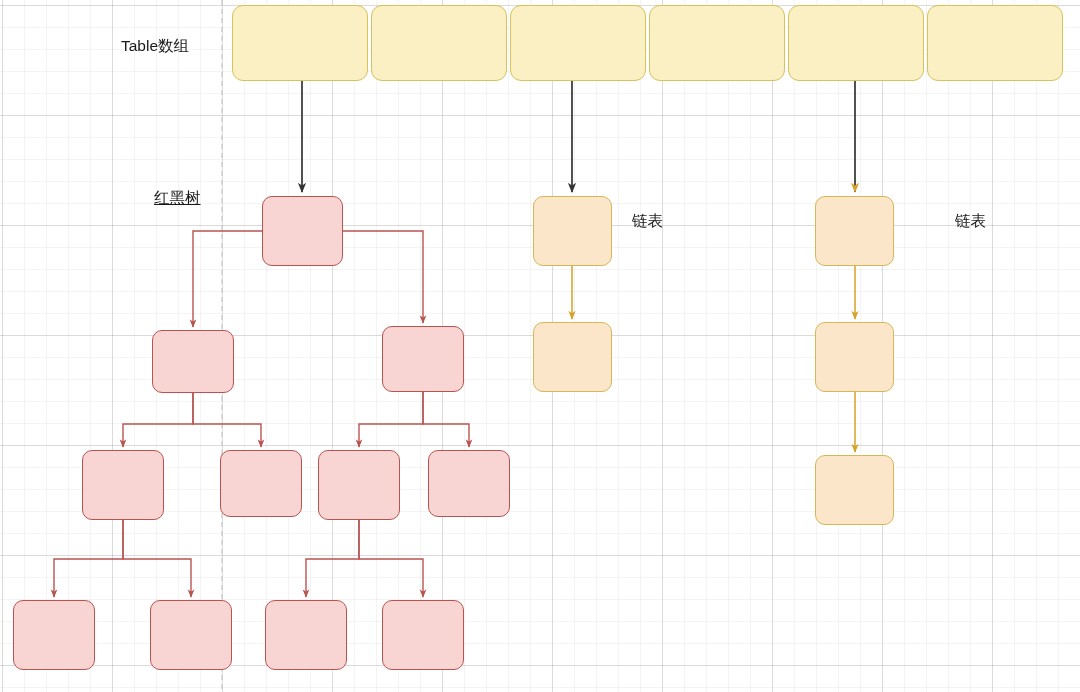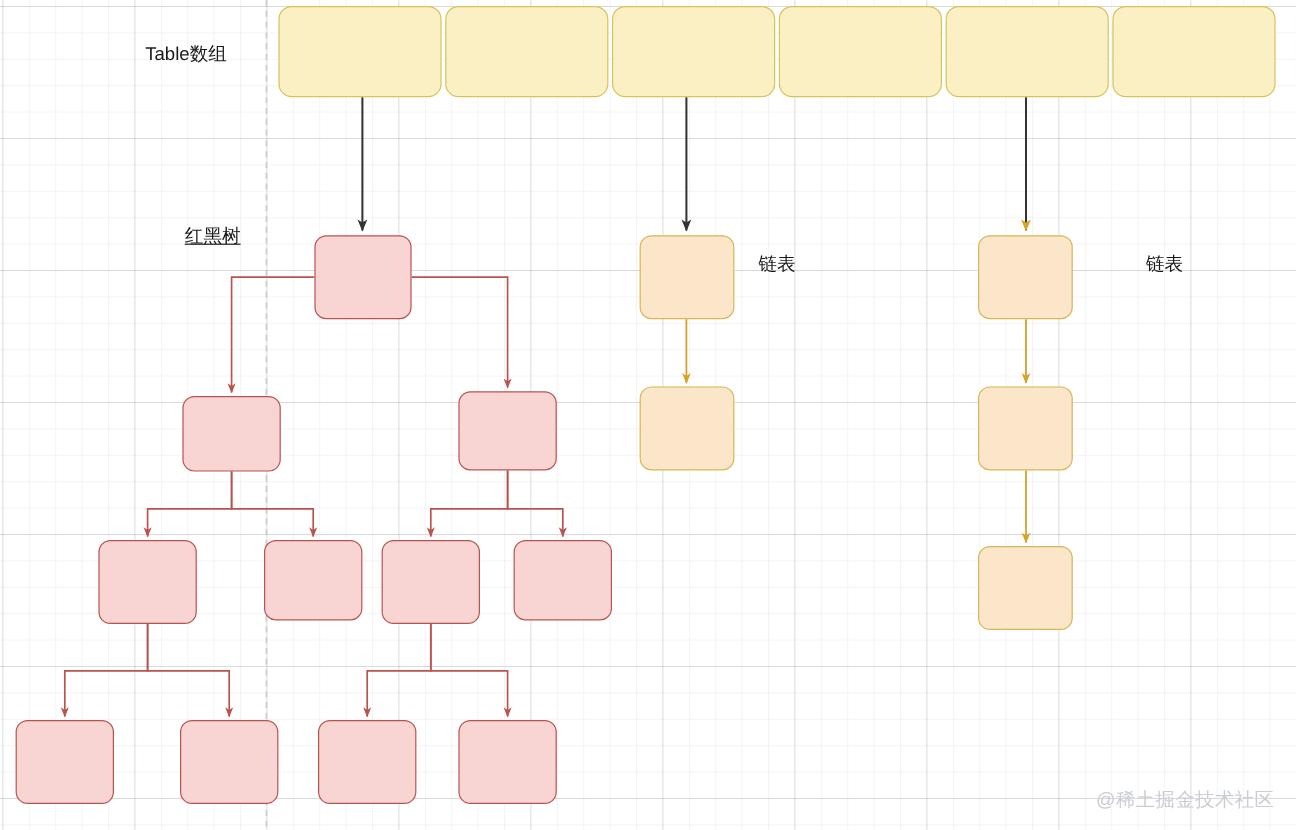--- a/index.html
+++ b/index.html
@@ -140,15 +140,14 @@
 
   <div class="node node-list" style="left:815px; top:196px; width:79px; height:70px;"></div>
   <div class="node node-list" style="left:815px; top:322px; width:79px; height:70px;"></div>
   <div class="node node-list" style="left:815px; top:455px; width:79px; height:70px;"></div>
 
   <div class="label" style="left:121px; top:38px;">Table数组</div>
   <div class="label" style="left:154px; top:190px;text-decoration:underline;">红黑树</div>
   <div class="label" style="left:632px; top:213px;">链表</div>
   <div class="label" style="left:955px; top:213px;">链表</div>
 
-  <div id="watermark">@稀土掘金技术社区</div>
 
 </div>
 
 </body></html>

